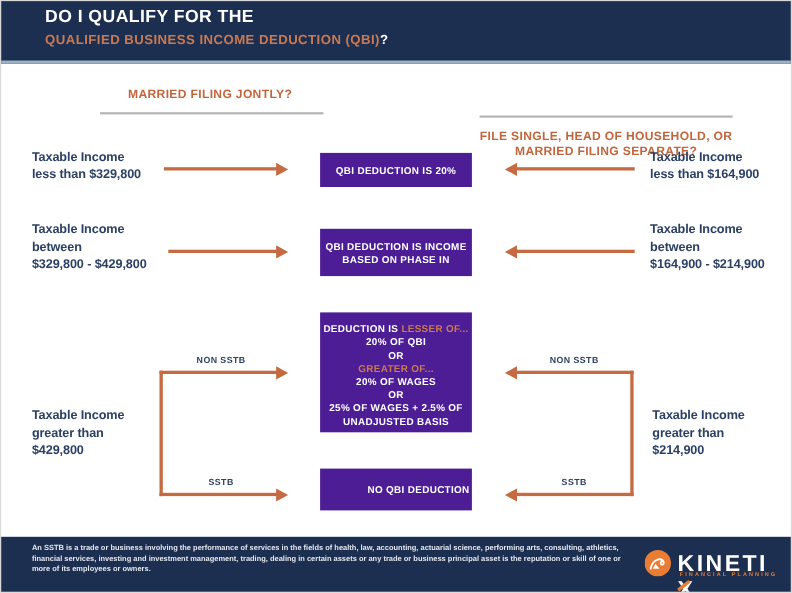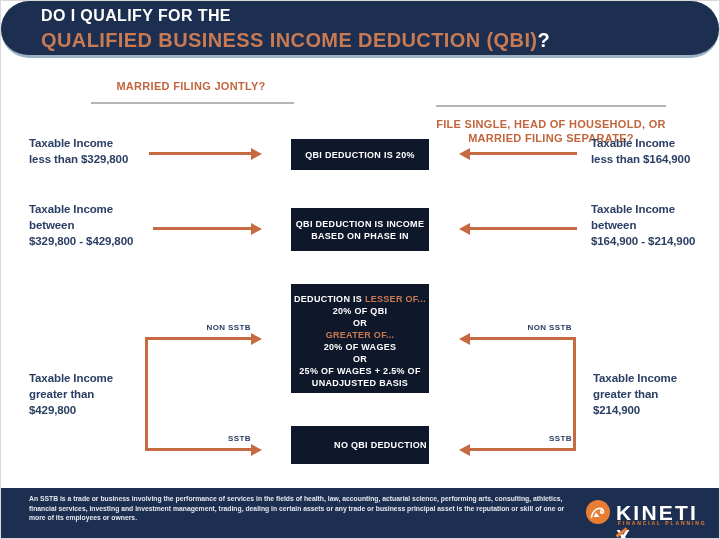--- a/index.html
+++ b/index.html
@@ -6,24 +6,24 @@
   #canvas {
     position:relative; width:720px; height:539px; margin:0 auto;
     background:#ffffff; overflow:hidden; box-sizing:border-box;
     border:1px solid #d9d9d9;
     font-family:"Liberation Sans", sans-serif;
   }
   .pre { white-space:pre-line; }
 
   
   .titlebar { position:absolute; top:0; left:0; width:100%; height:57px;
-    background:#1d2f50; border-bottom:3px solid #9db1c4; box-sizing:border-box;border-radius:28px; }
+    background:#1d2f50; border-bottom:3px solid #9db1c4; box-sizing:border-box; }
   .title-line1 { position:absolute; left:40px; top:6px; font-size:16px; font-weight:bold;
     color:#ffffff; letter-spacing:0.4px; }
-  .title-line2 { position:absolute; left:40px; top:28px; font-size:20px; font-weight:bold;
+  .title-line2 { position:absolute; left:40px; top:28px; font-size:12px; font-weight:bold;
     color:#c97a52; letter-spacing:0.4px; }
   .title-line2 .qmark { color:#ffffff; }
 
   
   .hdr { position:absolute; font-size:11px; font-weight:bold; color:#c2653c;
     text-align:center; line-height:14px; letter-spacing:0.3px; }
   .hdr-left  { left:60px;  top:78px; width:260px; }
   .hdr-right { left:420px; top:68px; width:260px;margin-top:48px; }
   .hdr-rule { position:absolute; height:2px; background:#b5b5b5; }
   .rule-left  { left:90px;  top:101px; width:203px; }
@@ -33,42 +33,42 @@
   .cond { position:absolute; font-size:11.5px; font-weight:bold; color:#2b4064;
     line-height:16px; letter-spacing:-0.1px; }
   .cond-l1 { left:28px;  top:134px; }
   .cond-l2 { left:28px;  top:200px; }
   .cond-l3 { left:28px;  top:369px; }
   .cond-r1 { left:590px; top:134px; }
   .cond-r2 { left:590px; top:200px; }
   .cond-r3 { left:592px; top:369px; }
 
   
-  .nbox { position:absolute; left:290px; width:138px; background:#0f172a; color:#ffffff;
+  .nbox { position:absolute; left:290px; width:138px; background:#4c1d95; color:#ffffff;
     font-size:9px; font-weight:bold; letter-spacing:0.3px; text-align:center;
     display:flex; align-items:center; justify-content:center; line-height:12px;
     box-sizing:border-box; }
   .box1 { top:138px; height:31px; }
   .box2 { top:207px; height:43px; }
   .box3 { top:283px; height:109px; display:block; padding-top:9px; }
   .box4 { top:425px; height:38px;padding-left:41px; }
   .b3line { line-height:12px; }
   .orange-txt { color:#c97a52; }
 
   
   .h-arrow { position:absolute; height:3px; background:#c66a42; }
   .head-right::after { content:""; position:absolute; right:-10px; top:50%;
     transform:translateY(-50%); border-left:11px solid #c66a42;
     border-top:6px solid transparent; border-bottom:6px solid transparent; }
   .head-left::before { content:""; position:absolute; left:-10px; top:50%;
     transform:translateY(-50%); border-right:11px solid #c66a42;
     border-top:6px solid transparent; border-bottom:6px solid transparent; }
   .v-line { position:absolute; width:3px; background:#c66a42; }
 
-  .branch-label { position:absolute; width:100px; text-align:right; font-size:8px;
+  .branch-label { position:absolute; width:100px; text-align:center; font-size:8px;
     font-weight:bold; color:#2b4064; letter-spacing:0.4px; }
 
   
   .footer { position:absolute; left:0; top:487px; width:100%; height:52px; background:#1d2f50; }
   .disclaimer { position:absolute; left:28px; top:6px; width:552px; font-size:6.8px;
     font-weight:bold; line-height:9.5px; color:#e3e7ee; letter-spacing:0; }
   .logo { position:absolute; left:585px; top:9px; width:128px; height:36px; }
   .logo-icon { position:absolute; left:0; top:3px; width:24px; height:24px; }
   .logo-word { position:absolute; left:30px; top:4px; font-size:21px; font-weight:bold;
     color:#ffffff; letter-spacing:2.2px; }

